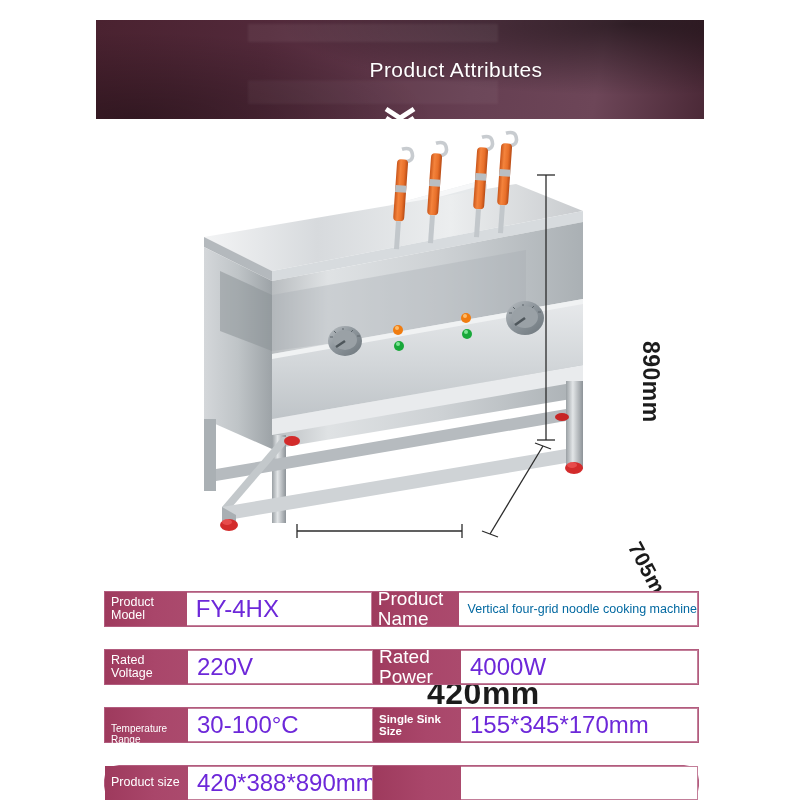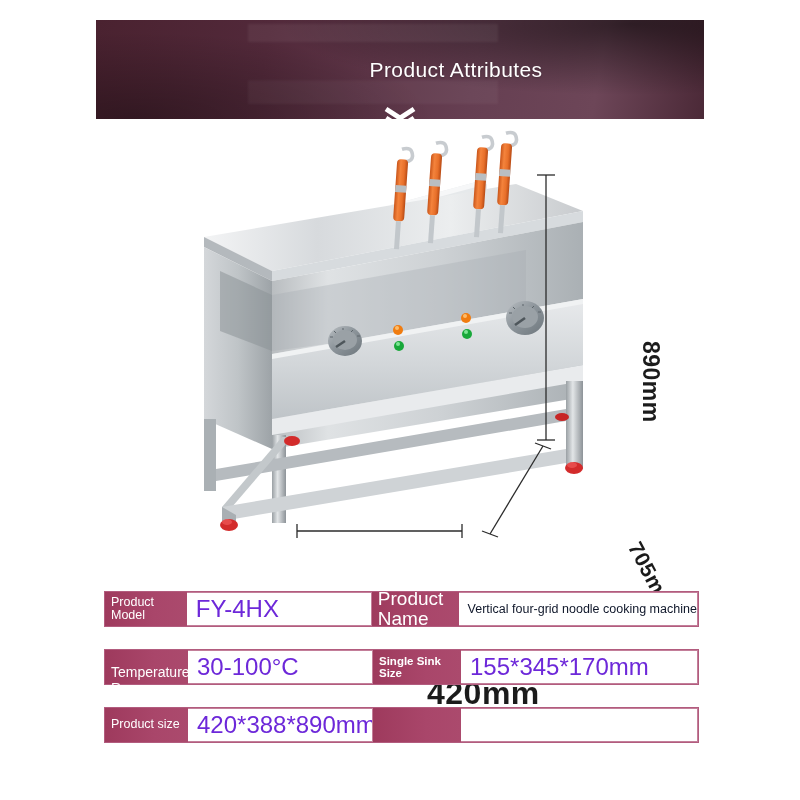--- a/index.html
+++ b/index.html
@@ -135,26 +135,26 @@
     overflow: hidden;
     white-space: nowrap;
   }
   
   .c-lab-left  { width: 83px; font-size: 12.5px; }
   .c-val-left  { width: 185px; flex: 0 0 185px; font-size: 24px; }
   .c-lab-right { width: 88px; font-size: 19px; }
   .c-val-right { flex: 1 1 auto; }
 
   .v-big   { font-size: 24px; }
-  .v-small { font-size: 12.5px; color: #0f172a; }
-
-  .lab-two-line { font-size: 14px; line-height: 1.12; display: block; }
+  .v-small { font-size: 12.5px; color: #0369a1; }
+
+  .lab-two-line { font-size: 10px; line-height: 1.12; display: block; }
   .lab-tight { font-size: 11.5px; font-weight: bold; }
 
-  .row-last { margin-bottom: 0; }
+  .row-last { margin-bottom: 0; border-radius: 15px; }
 </style>
 </head>
 <body>
 
 <div class="banner">
   <div class="banner-ghost"></div>
   <div class="banner-title">Product Attributes</div>
   <svg class="banner-chevron" viewBox="0 0 40 24">
     <polyline points="6,3 20,12 34,3" fill="none" stroke="#ffffff" stroke-width="5" stroke-linecap="butt" stroke-linejoin="miter"></polyline>
     <polyline points="6,12 20,21 34,12" fill="none" stroke="#ffffff" stroke-width="5" stroke-linecap="butt" stroke-linejoin="miter"></polyline>
@@ -346,20 +346,26 @@
 
 <div class="spec-table">
 
   <div class="spec-row">
     <div class="cell-label c-lab-left">Product Model</div>
     <div class="cell-value c-val-left v-big">FY-4HX</div>
     <div class="cell-label c-lab-right">Product Name</div>
     <div class="cell-value c-val-right v-small">Vertical four-grid noodle cooking machine</div>
   </div>
 
+  <div class="spec-row">
+    <div class="cell-label c-lab-left">Rated Voltage</div>
+    <div class="cell-value c-val-left v-big">220V</div>
+    <div class="cell-label c-lab-right">Rated Power</div>
+    <div class="cell-value c-val-right v-big">4000W</div>
+  </div>
 
   <div class="spec-row">
     <div class="cell-label c-lab-left lab-two-line">Temperature Range</div>
     <div class="cell-value c-val-left v-big">30-100°C</div>
     <div class="cell-label c-lab-right lab-tight">Single Sink Size</div>
     <div class="cell-value c-val-right v-big">155*345*170mm</div>
   </div>
 
   <div class="spec-row row-last">
     <div class="cell-label c-lab-left">Product size</div>

